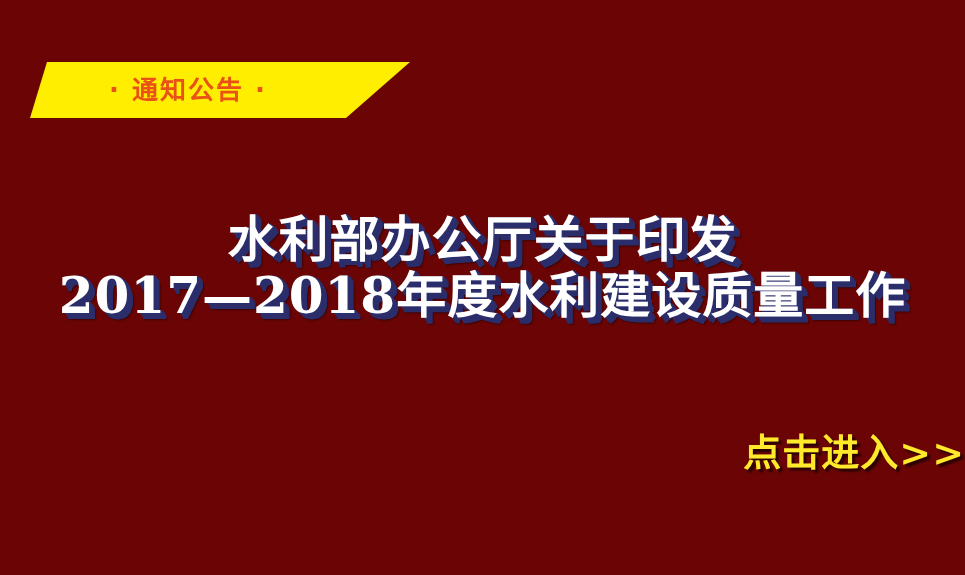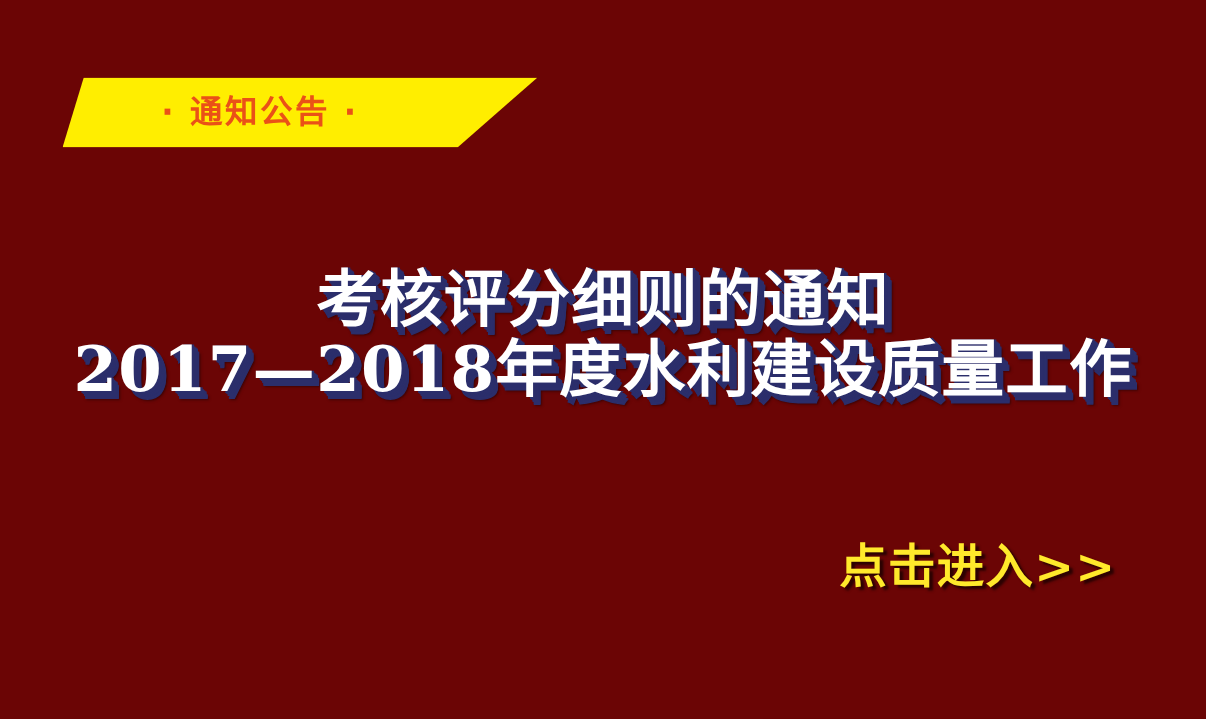--- a/index.html
+++ b/index.html
@@ -18,21 +18,21 @@
   .stage {
     position: relative;
     width: 965px;
     height: 575px;
     background: #6b0505;
   }
 
   
   .banner {
     position: absolute;
-    left: 50px;
+    left: 30px;
     top: 62px;
     width: 380px;
     height: 64px;
   }
   .banner-shape {
     position: absolute;
     left: 0;
     top: 0;
     width: 380px;
     height: 56px;
@@ -86,21 +86,20 @@
   .line-1 { font-size: 50px; }
   .line-2 { font-size: 50px; }
   .line-3 { font-size: 50px; }
 
   
   .enter-link-wrap {
     position: absolute;
     left: 0;
     top: 432px;
     width: 965px;
-    padding-right: 72px;
     box-sizing: border-box;
     text-align: right;
   }
   .enter-link {
     display: inline-block;
     font-family: "DejaVu Serif", serif;
     font-size: 38px;
     font-weight: bold;
     color: #ffe92b;
     letter-spacing: 1px;
@@ -115,21 +114,21 @@
 <body>
 
 <div class="stage">
 
   <div class="banner">
     <div class="banner-shape"></div>
     <div class="banner-label">· 通知公告 ·</div>
   </div>
 
   <div class="headline">
-    <div class="headline-line line-1">考核评分细则的通知</div>
+    <div class="headline-line line-1">水利部办公厅关于印发</div>
     <div class="headline-line line-2">2017—2018年度水利建设质量工作</div>
   </div>
 
   <div class="enter-link-wrap">
     <a class="enter-link" href="#">点击进入&gt;&gt;</a>
   </div>
 
 </div>
 
 </body></html>

